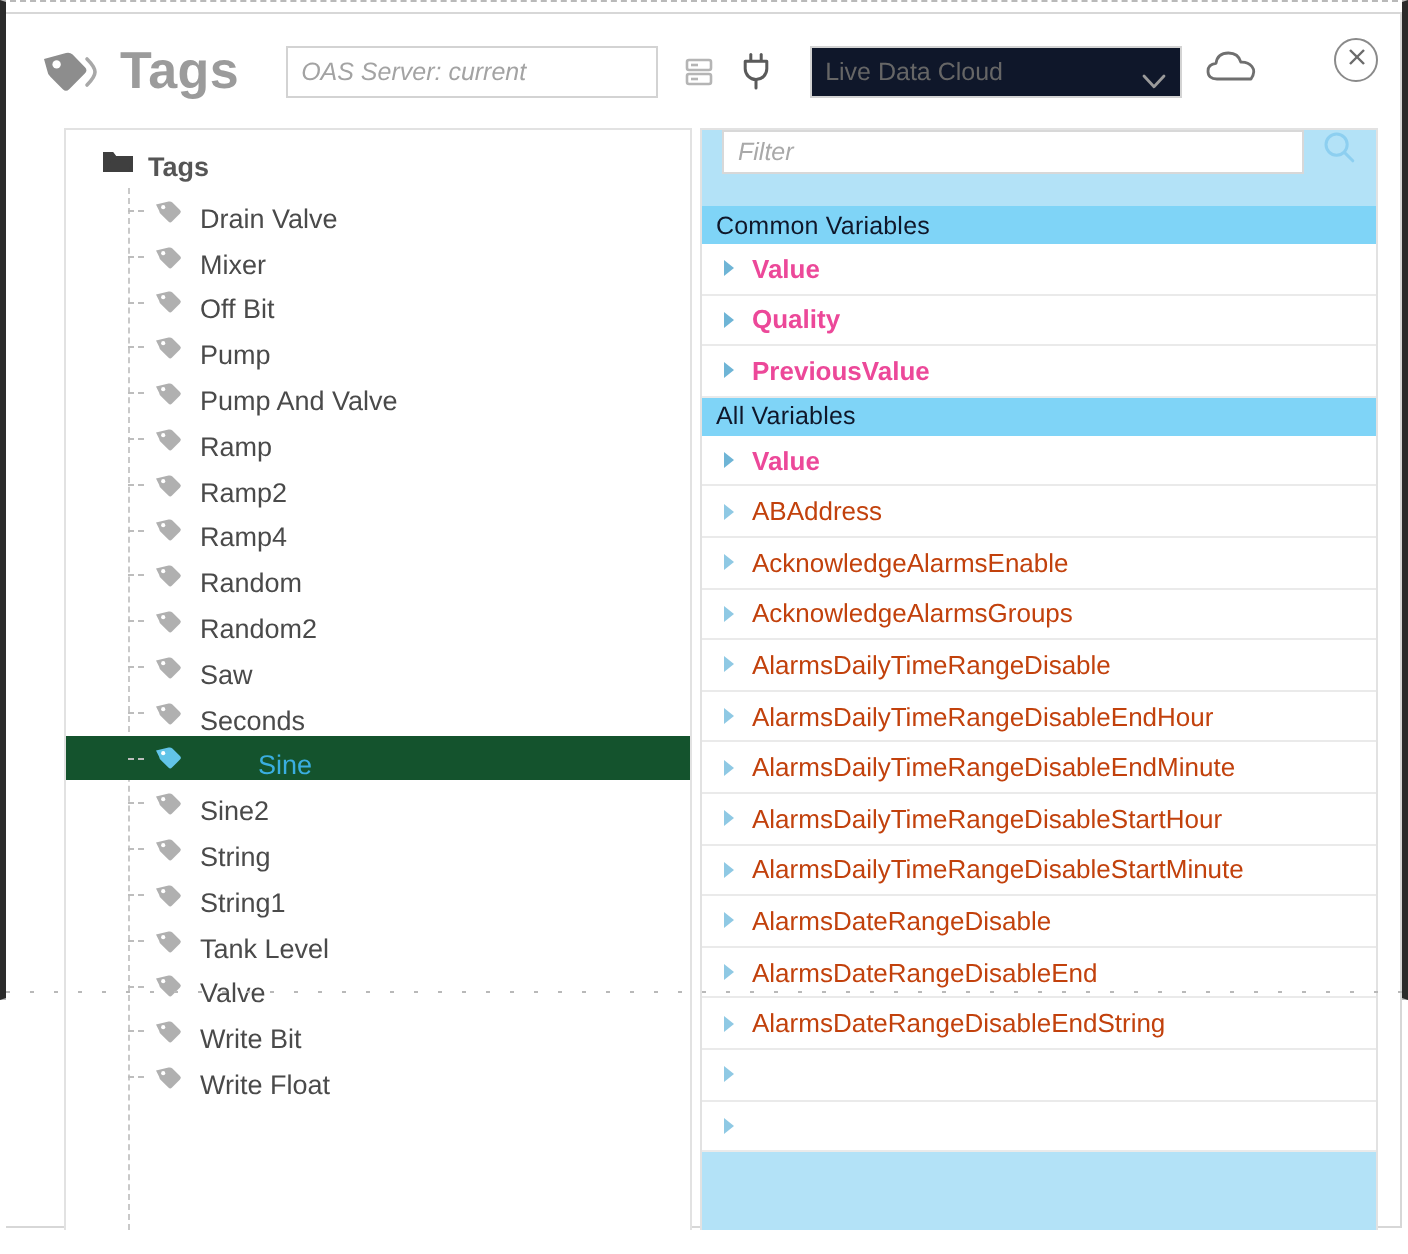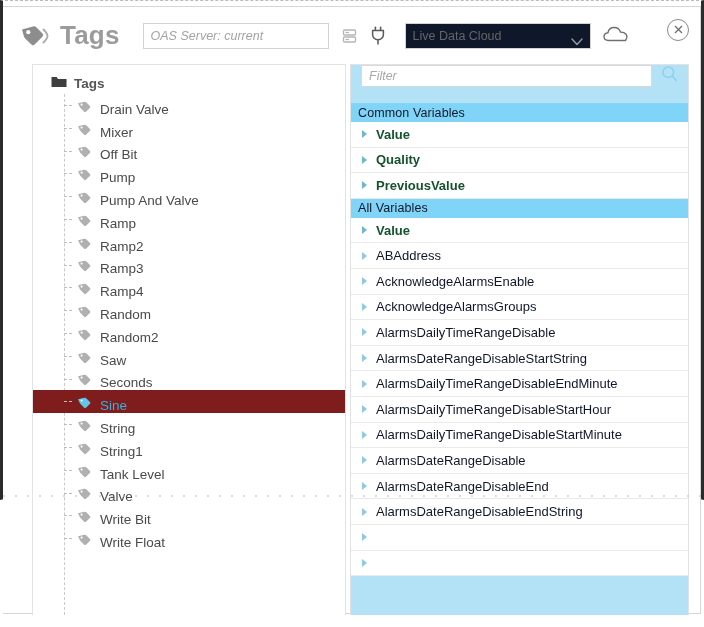--- a/index.html
+++ b/index.html
@@ -164,21 +164,21 @@
     left: 31px; top: 11px;
     width: 8px;
     border-top: 1px dashed #bdbdbd;
   }
   .tree-item .tlabel {
     font-size: 13.5px;
     color: #4a4a4a;
     margin-left: 8px;
     white-space: nowrap;
   }
-  .tree-item.selected { background: #7f1d1d; }
+  .tree-item.selected { background: #14532d; gap: 29px; }
   .tree-item.selected .tlabel { color: #3aaee0; }
 
   .tree-vline {
     position: absolute;
     left: 31px; top: 29px; bottom: 0;
     border-left: 1px dashed #c9c9c9;
   }
 
   
   .var-pane {
@@ -229,25 +229,25 @@
   .var-item {
     height: 25.6px;
     display: flex;
     align-items: center;
     padding-left: 11px;
     border-bottom: 1px solid #eaeaea;
     background: #fff;
   }
   .var-item .vlabel {
     font-size: 13px;
-    color: #0f172a;
+    color: #c2410c;
     margin-left: 9px;
     white-space: nowrap;
   }
-  .var-item.bold .vlabel { font-weight: bold; color: #14532d; text-align: right; }
+  .var-item.bold .vlabel { font-weight: bold; color: #ec4899; text-align: right; }
 
   .tri {
     width: 0; height: 0;
     border-left: 5px solid #8fc9e4;
     border-top: 4px solid transparent;
     border-bottom: 4px solid transparent;
     flex: 0 0 auto;
   }
   .var-item.bold .tri { border-left-color: #6fb5d6; }
 
@@ -394,28 +394,20 @@
                     <circle cx="4.6" cy="3.6" r="1.05" fill="#ffffff"></circle>
                   </svg></span>
                 <span class="tlabel">Ramp2</span>
               </div>
               <div class="tree-item">
                 <span class="connector"></span>
                 <span><svg width="15" height="12" viewBox="0 0 15 12">
                     <path d="M1 2.3 L7.3 0.8 Q8.4 0.5 9.2 1.3 L13 5 Q13.9 5.9 13 6.8 L9 10.8 Q8.1 11.7 7.2 10.8 L3.5 7.1 Q2.7 6.3 2.5 5.2 Z" fill="#b0b0b0"></path>
                     <circle cx="4.6" cy="3.6" r="1.05" fill="#ffffff"></circle>
                   </svg></span>
-                <span class="tlabel">Ramp3</span>
-              </div>
-              <div class="tree-item">
-                <span class="connector"></span>
-                <span><svg width="15" height="12" viewBox="0 0 15 12">
-                    <path d="M1 2.3 L7.3 0.8 Q8.4 0.5 9.2 1.3 L13 5 Q13.9 5.9 13 6.8 L9 10.8 Q8.1 11.7 7.2 10.8 L3.5 7.1 Q2.7 6.3 2.5 5.2 Z" fill="#b0b0b0"></path>
-                    <circle cx="4.6" cy="3.6" r="1.05" fill="#ffffff"></circle>
-                  </svg></span>
                 <span class="tlabel">Ramp4</span>
               </div>
               <div class="tree-item">
                 <span class="connector"></span>
                 <span><svg width="15" height="12" viewBox="0 0 15 12">
                     <path d="M1 2.3 L7.3 0.8 Q8.4 0.5 9.2 1.3 L13 5 Q13.9 5.9 13 6.8 L9 10.8 Q8.1 11.7 7.2 10.8 L3.5 7.1 Q2.7 6.3 2.5 5.2 Z" fill="#b0b0b0"></path>
                     <circle cx="4.6" cy="3.6" r="1.05" fill="#ffffff"></circle>
                   </svg></span>
                 <span class="tlabel">Random</span>
               </div>
@@ -443,20 +435,28 @@
                   </svg></span>
                 <span class="tlabel">Seconds</span>
               </div>
               <div class="tree-item selected">
                 <span class="connector"></span>
                 <span><svg width="15" height="12" viewBox="0 0 15 12">
                     <path d="M1 2.3 L7.3 0.8 Q8.4 0.5 9.2 1.3 L13 5 Q13.9 5.9 13 6.8 L9 10.8 Q8.1 11.7 7.2 10.8 L3.5 7.1 Q2.7 6.3 2.5 5.2 Z" fill="#62c4e8"></path>
                     <circle cx="4.6" cy="3.6" r="1.05" fill="#ffffff"></circle>
                   </svg></span>
                 <span class="tlabel">Sine</span>
+              </div>
+              <div class="tree-item">
+                <span class="connector"></span>
+                <span><svg width="15" height="12" viewBox="0 0 15 12">
+                    <path d="M1 2.3 L7.3 0.8 Q8.4 0.5 9.2 1.3 L13 5 Q13.9 5.9 13 6.8 L9 10.8 Q8.1 11.7 7.2 10.8 L3.5 7.1 Q2.7 6.3 2.5 5.2 Z" fill="#b0b0b0"></path>
+                    <circle cx="4.6" cy="3.6" r="1.05" fill="#ffffff"></circle>
+                  </svg></span>
+                <span class="tlabel">Sine2</span>
               </div>
               <div class="tree-item">
                 <span class="connector"></span>
                 <span><svg width="15" height="12" viewBox="0 0 15 12">
                     <path d="M1 2.3 L7.3 0.8 Q8.4 0.5 9.2 1.3 L13 5 Q13.9 5.9 13 6.8 L9 10.8 Q8.1 11.7 7.2 10.8 L3.5 7.1 Q2.7 6.3 2.5 5.2 Z" fill="#b0b0b0"></path>
                     <circle cx="4.6" cy="3.6" r="1.05" fill="#ffffff"></circle>
                   </svg></span>
                 <span class="tlabel">String</span>
               </div>
               <div class="tree-item">
@@ -546,21 +546,21 @@
               <div class="var-item">
                 <span class="tri"></span>
                 <span class="vlabel">AcknowledgeAlarmsGroups</span>
               </div>
               <div class="var-item">
                 <span class="tri"></span>
                 <span class="vlabel">AlarmsDailyTimeRangeDisable</span>
               </div>
               <div class="var-item">
                 <span class="tri"></span>
-                <span class="vlabel">AlarmsDateRangeDisableStartString</span>
+                <span class="vlabel">AlarmsDailyTimeRangeDisableEndHour</span>
               </div>
               <div class="var-item">
                 <span class="tri"></span>
                 <span class="vlabel">AlarmsDailyTimeRangeDisableEndMinute</span>
               </div>
               <div class="var-item">
                 <span class="tri"></span>
                 <span class="vlabel">AlarmsDailyTimeRangeDisableStartHour</span>
               </div>
               <div class="var-item">

